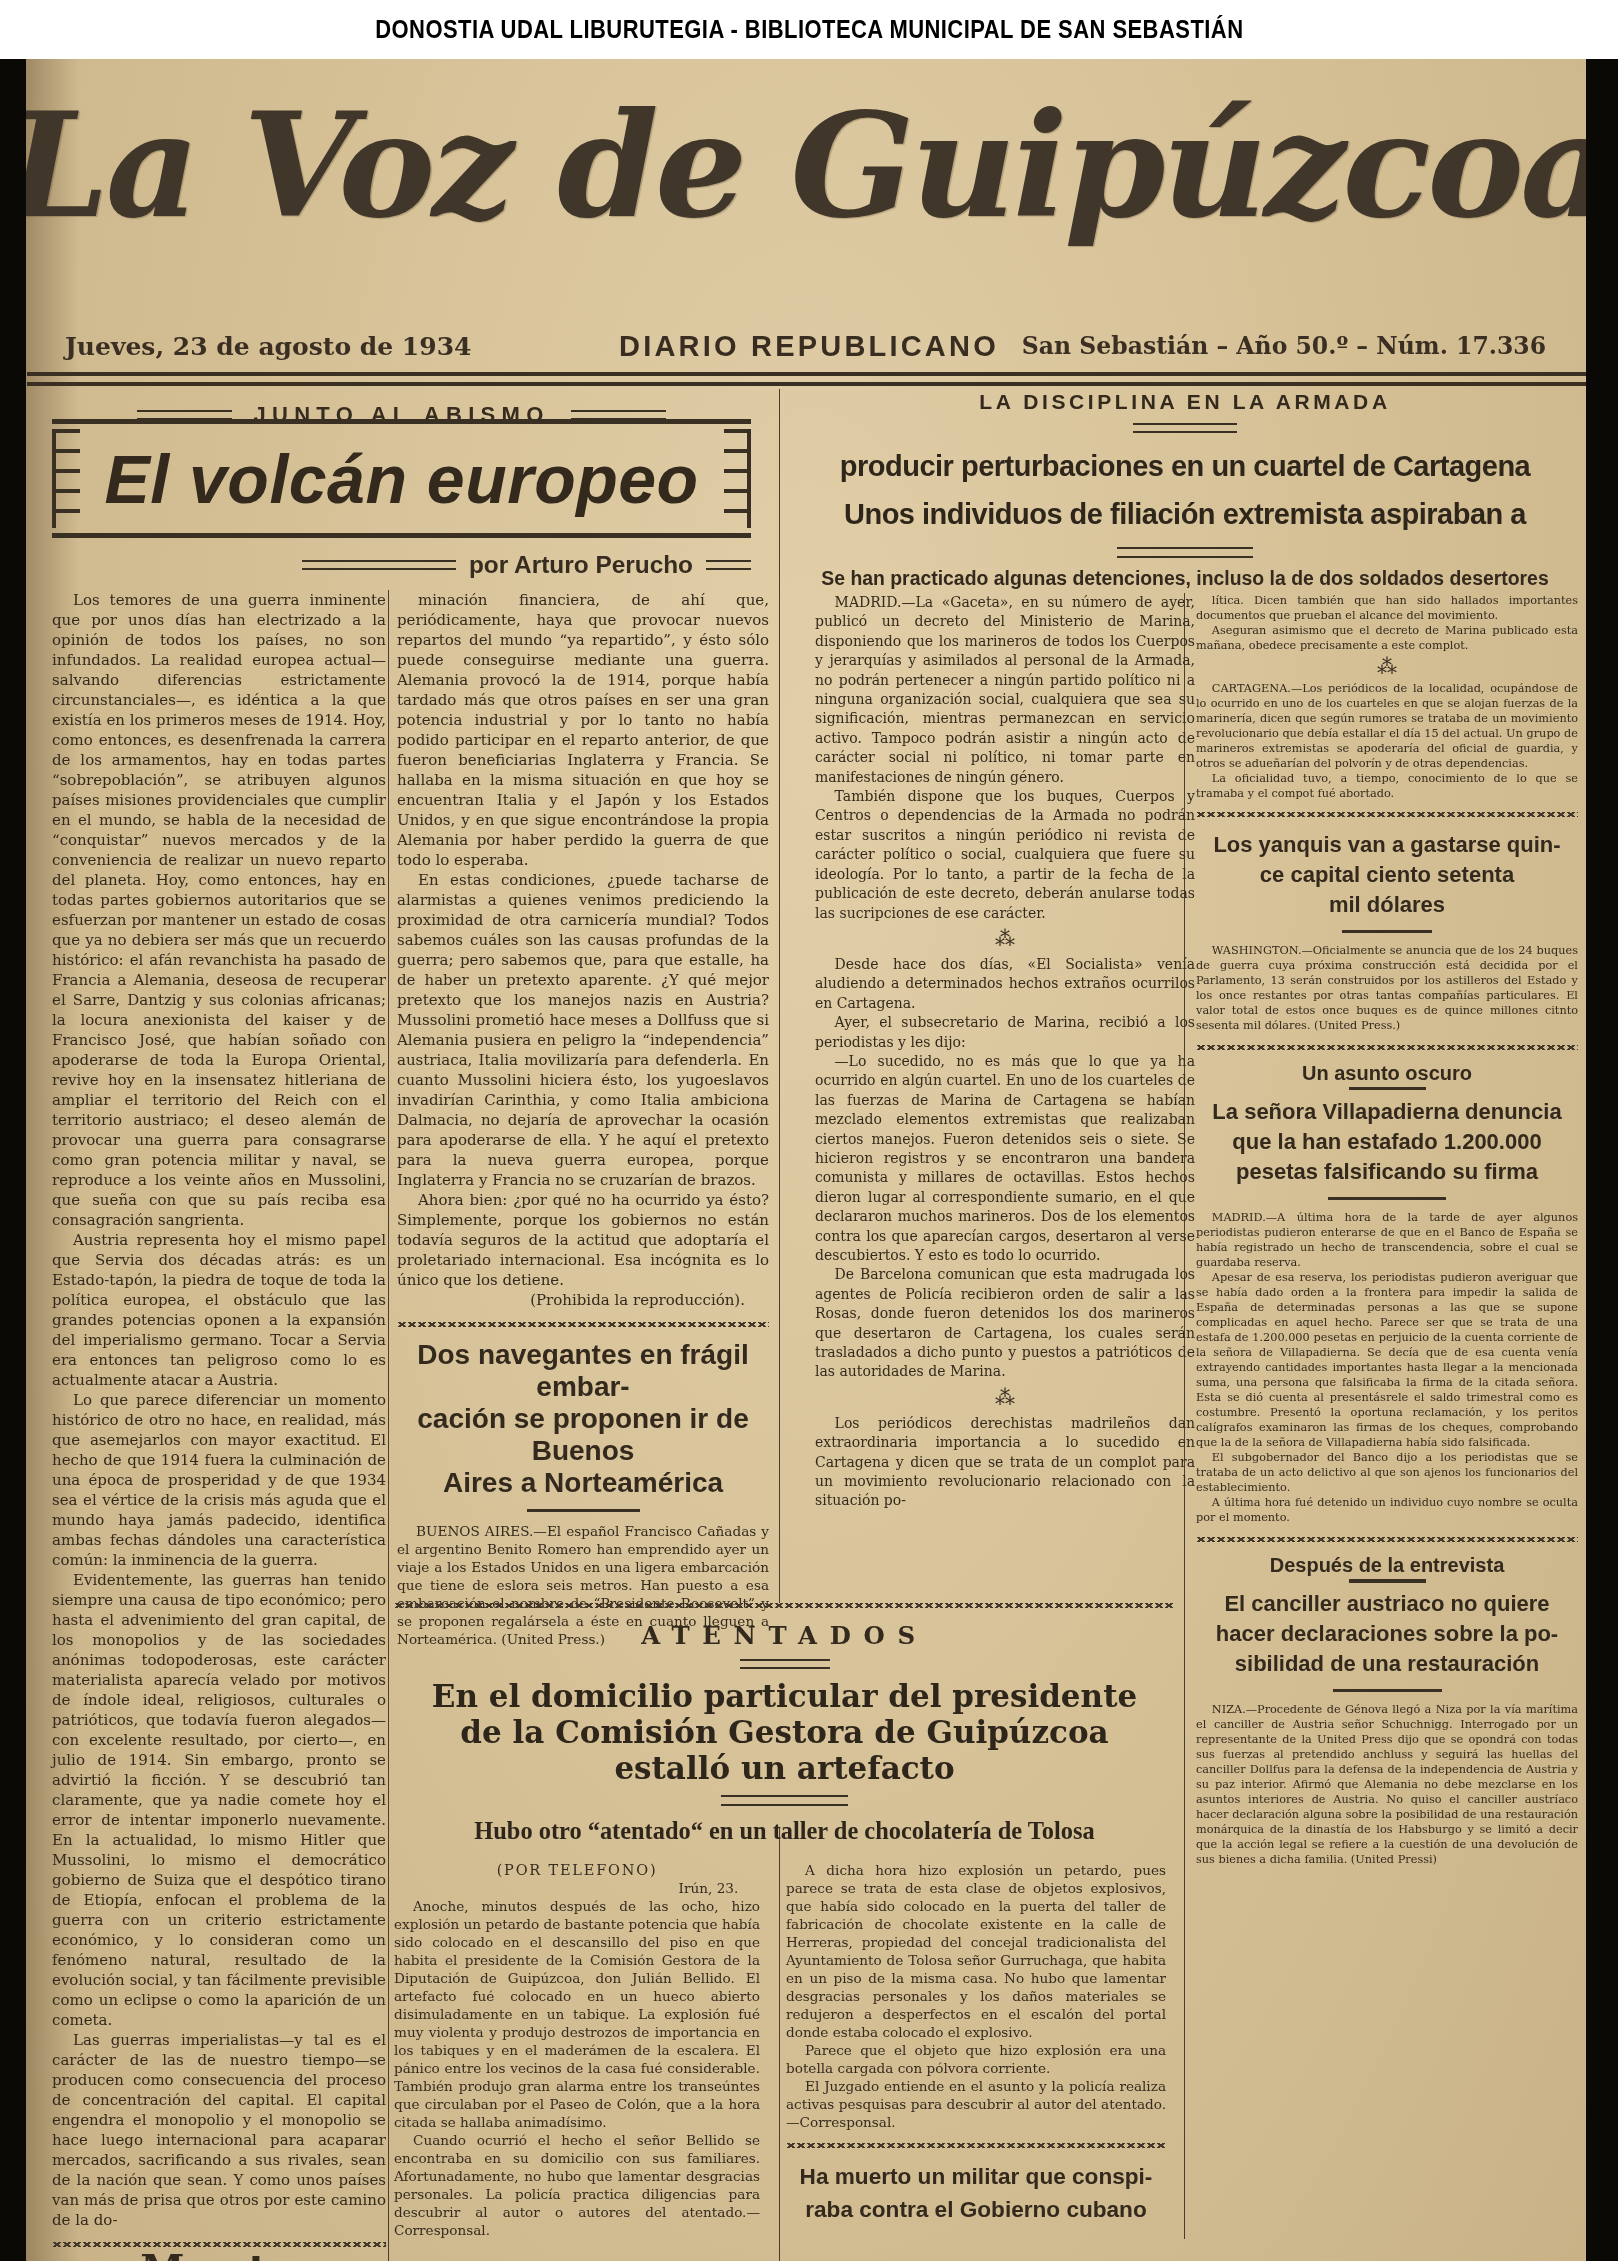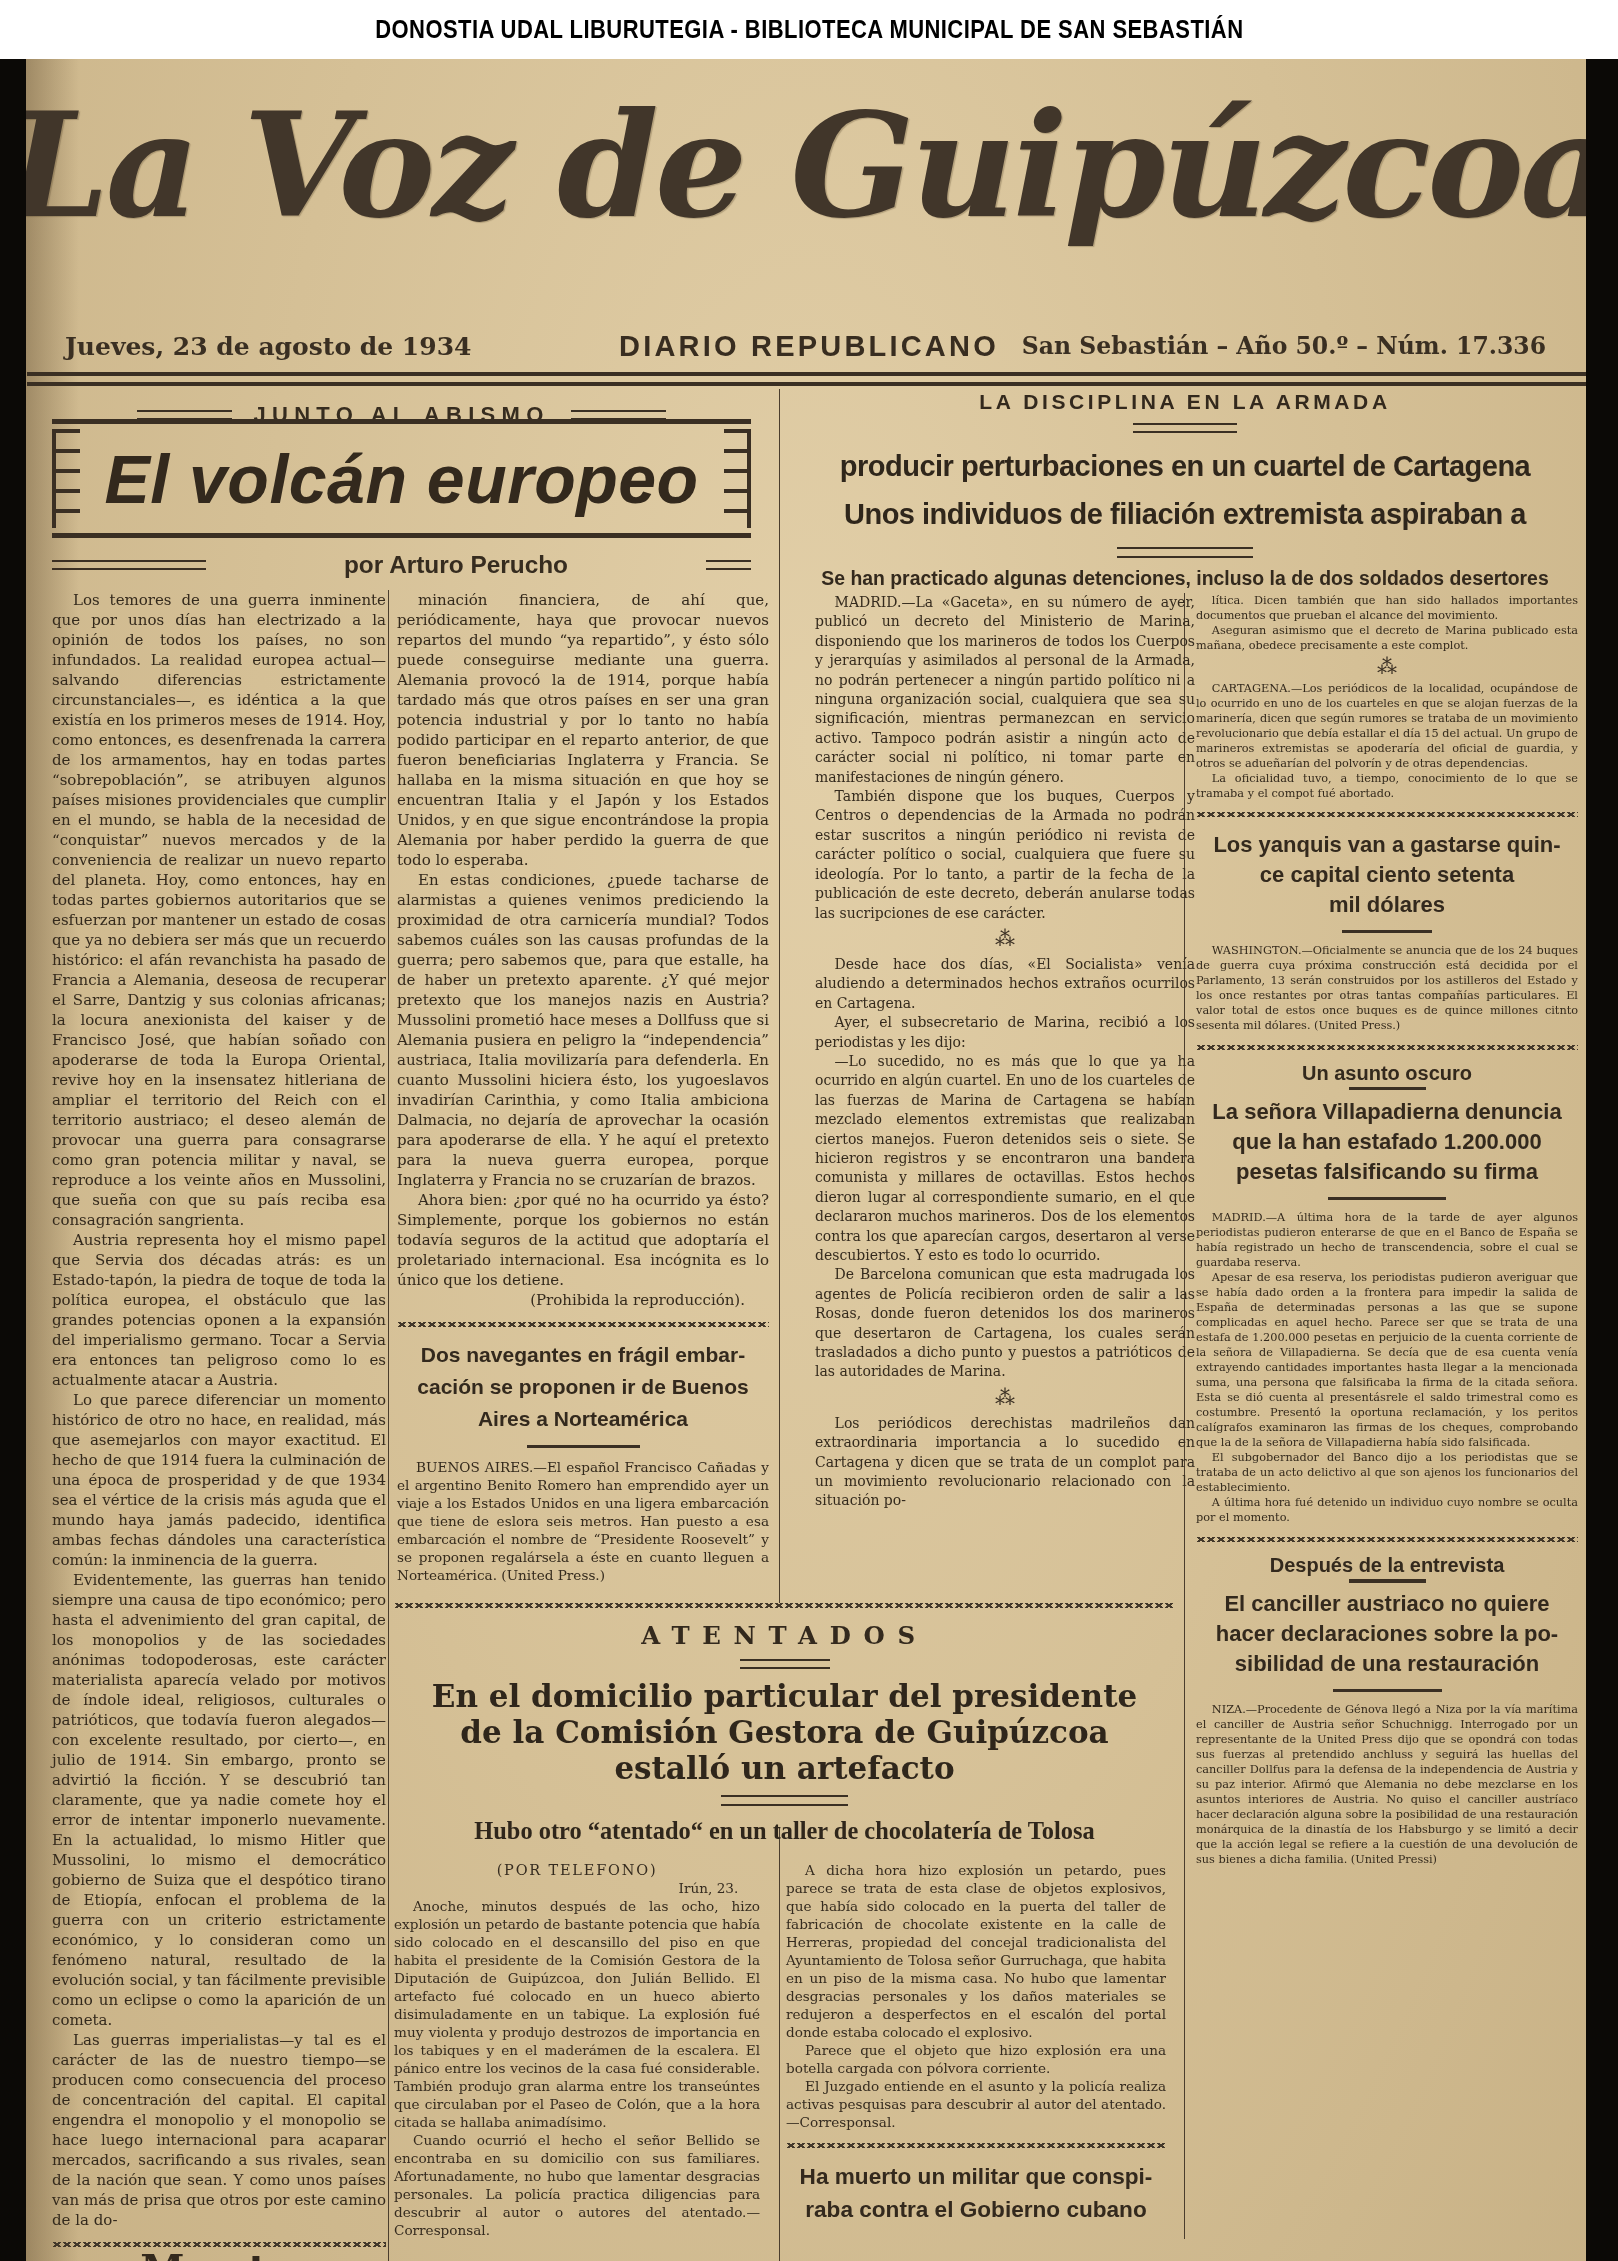--- a/index.html
+++ b/index.html
@@ -52,34 +52,34 @@
   .hl-box{position:absolute;top:431px;left:52px;width:699px;height:109px;
           border-top:5.4px solid #3a2f23;border-bottom:5.4px solid #3a2f23;
           display:flex;align-items:center;justify-content:center;}
   .hl-box::before,.hl-box::after{content:"";position:absolute;top:5.4px;bottom:5.4px;width:23.5px;
           background:repeating-linear-gradient(180deg,#3a2f23 0 4.1px,transparent 4.1px 20px);}
   .hl-box::before{left:0;border-left:4.1px solid #3a2f23;}
   .hl-box::after{right:0;border-right:4.1px solid #3a2f23;}
   .hl-box span{font-family:"Liberation Sans",sans-serif;font-weight:bold;font-size:68px;
                color:#33291d;letter-spacing:0.5px;}
   .byline-row{position:absolute;top:551px;left:52px;width:699px;display:flex;
-              align-items:center;justify-content:space-between;gap:13px;}
+              align-items:center;justify-content:flex-end;gap:13px;}
   .byline-row span{font-family:"Liberation Sans",sans-serif;font-weight:bold;font-size:24.4px;color:#362c1f;white-space:nowrap;}
   .bdash-l{width:154px;height:5.4px;border-top:2.3px solid #3a2f23;border-bottom:2.3px solid #3a2f23;}
   .bdash-r{width:45px;height:5.4px;border-top:2.3px solid #3a2f23;border-bottom:2.3px solid #3a2f23;}
   
   #colA{left:52px;top:590px;width:334px;}
   #colB{left:397px;top:590px;width:372px;}
   #colC{left:794px;top:592px;width:380px;font-size:14px;line-height:19.4px;margin-left:21px;}
   #colD{left:1196px;top:592px;width:382px;font-size:11.3px;line-height:15px;}
   
   .hl-serif{font-family:"DejaVu Serif",serif;font-weight:bold;color:#33291d;text-align:center;text-indent:0;}
   .hl-sans{font-family:"Liberation Sans",sans-serif;font-weight:bold;color:#33291d;text-align:center;text-indent:0;}
   .igueldo-hl{font-size:40px;letter-spacing:2.7px;margin-top:6.3px;}
-  .nav-hl{font-size:21px;line-height:32px;}
+  .nav-hl{font-size:28px;line-height:32px;}
   .colD-hl{font-size:22px;line-height:30px;}
   .cub-hl{font-size:22.6px;line-height:33px;}
   .kicker-sm{font-family:"Liberation Sans",sans-serif;font-weight:bold;font-size:20px;
              text-align:center;color:#33291d;margin-top:16px;}
   
   .armada-head{position:absolute;top:390px;left:794px;width:782px;text-align:center;}
   .armada-kicker{font-family:"Liberation Sans",sans-serif;font-weight:bold;font-size:21px;
                  letter-spacing:3.6px;color:#33291d;}
   .armada-hl{font-family:"Liberation Sans",sans-serif;font-weight:bold;font-size:29px;
              line-height:48px;letter-spacing:-0.5px;color:#2f261b;white-space:nowrap;}

